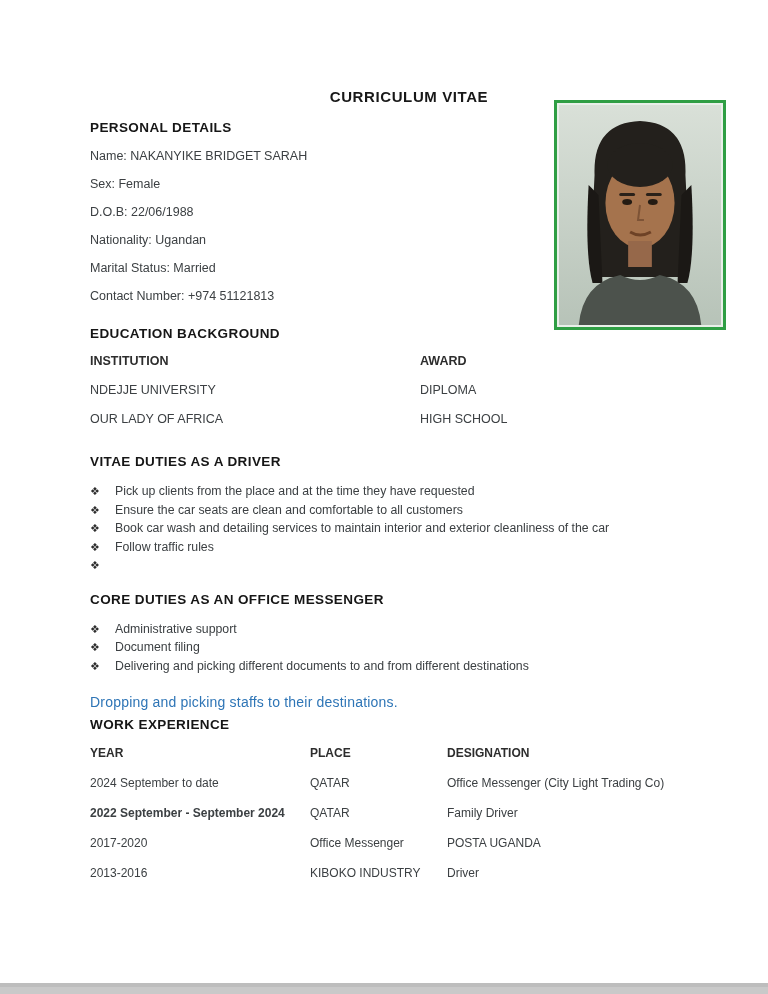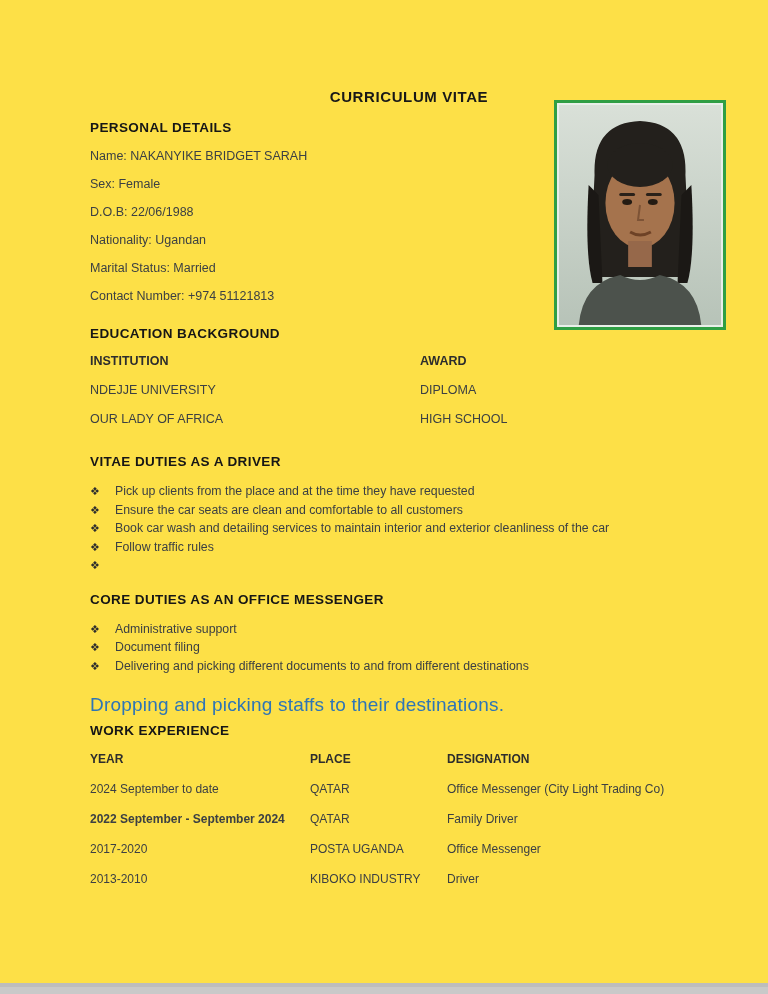--- a/index.html
+++ b/index.html
@@ -1,21 +1,21 @@
 <!DOCTYPE html>
 <html><head>
 <meta charset="utf-8">
 <style>
   * { margin: 0; padding: 0; box-sizing: border-box; }
   html, body { background: #c9c9c9; }
   .page {
     width: 768px;
     height: 987px;
     margin: 0 auto;
-    background: #fde047;
+    background: #ffffff;
     position: relative;
     font-family: "Liberation Sans", sans-serif;
     color: #3c4043;
     overflow: hidden;
   }
   .content {
     padding: 88px 40px 0 90px;
   }
   .doc-title {
     text-align: center;
@@ -54,21 +54,21 @@
   }
   .duty-list li .bullet {
     width: 25px;
     flex: 0 0 25px;
     font-size: 11px;
     color: #2d2d2d;
   }
   .messenger-heading { margin-top: 17px; }
   .highlight-line {
     margin-top: 19px;
-    font-size: 19px;
+    font-size: 14px;
     color: #2e75b6;
     letter-spacing: 0.2px;
   }
   .work-heading { margin-top: 7px; }
   .work-table { margin-top: 14px; }
   .work-row { display: grid; grid-template-columns: 220px 137px 1fr; }
   .work-row div { padding: 0 0 16px 0; font-size: 12px; }
   .work-row.header div { font-weight: bold; color: #2d2d2d; }
   .work-row .bold-cell { font-weight: bold; }
   
@@ -219,25 +219,25 @@
         <div>QATAR</div>
         <div>Office Messenger (City Light Trading Co)</div>
       </div>
       <div class="work-row">
         <div class="bold-cell">2022 September - September 2024</div>
         <div>QATAR</div>
         <div>Family Driver</div>
       </div>
       <div class="work-row">
         <div>2017-2020</div>
+        <div>Office Messenger</div>
         <div>POSTA UGANDA</div>
-        <div>Office Messenger</div>
-      </div>
-      <div class="work-row">
-        <div>2013-2010</div>
+      </div>
+      <div class="work-row">
+        <div>2013-2016</div>
         <div>KIBOKO INDUSTRY</div>
         <div>Driver</div>
       </div>
     </div>
   </div>
 
   <div class="page-bottom-edge"></div>
 </div>
 
 </body></html>

